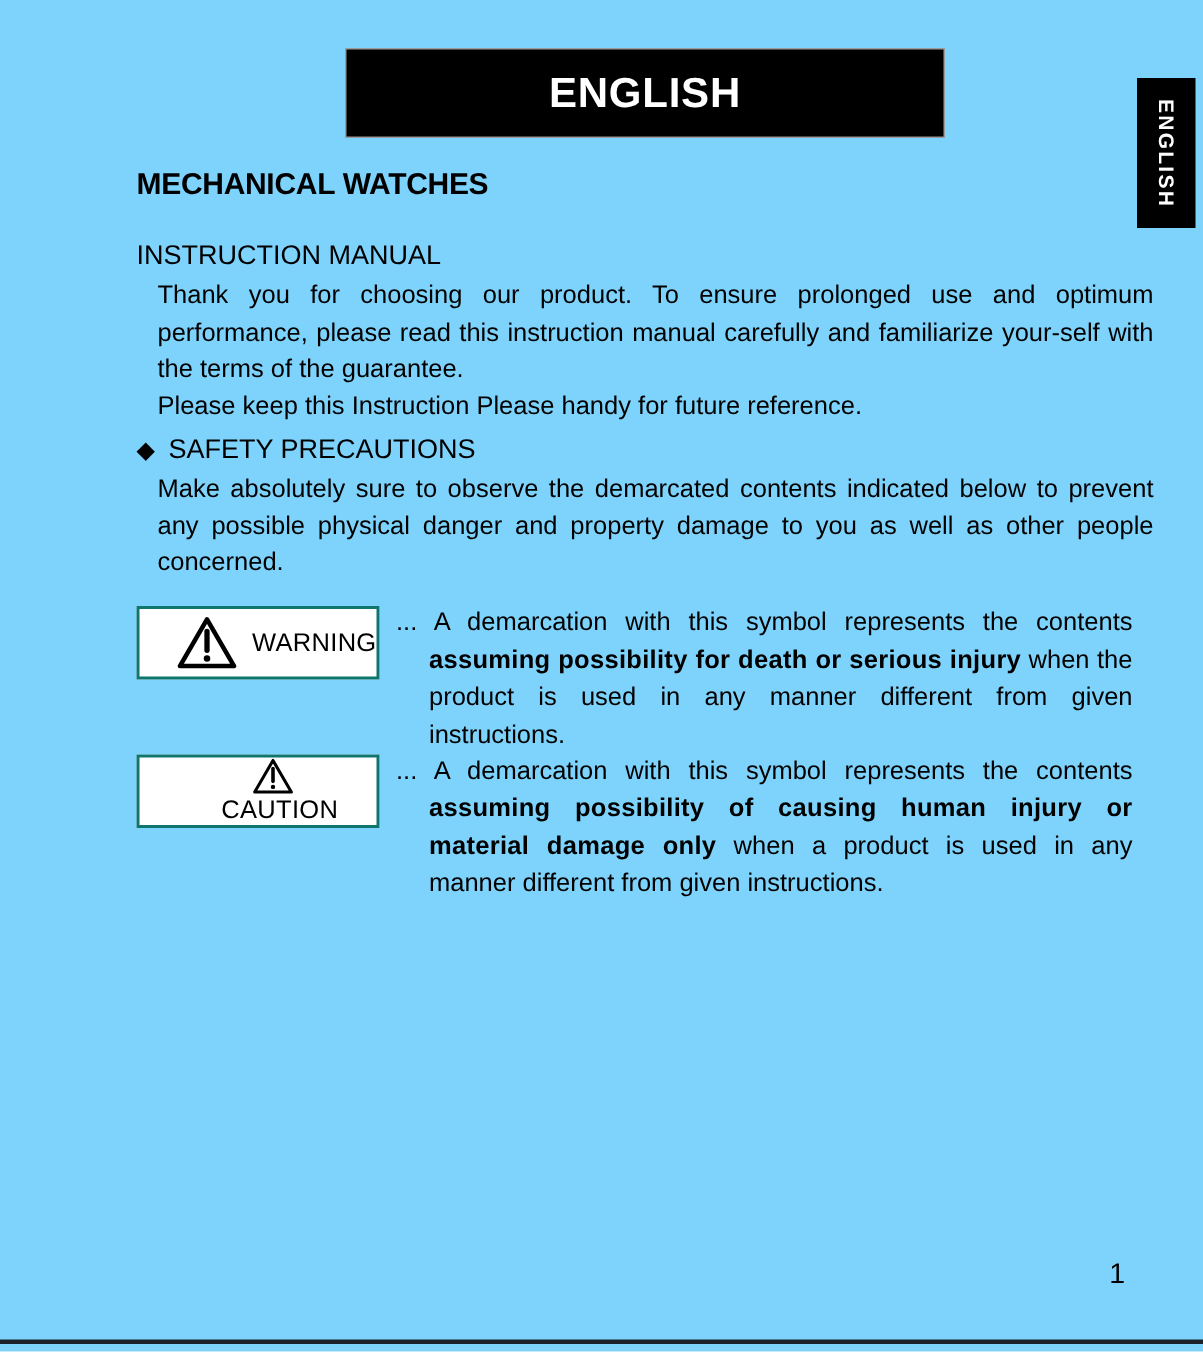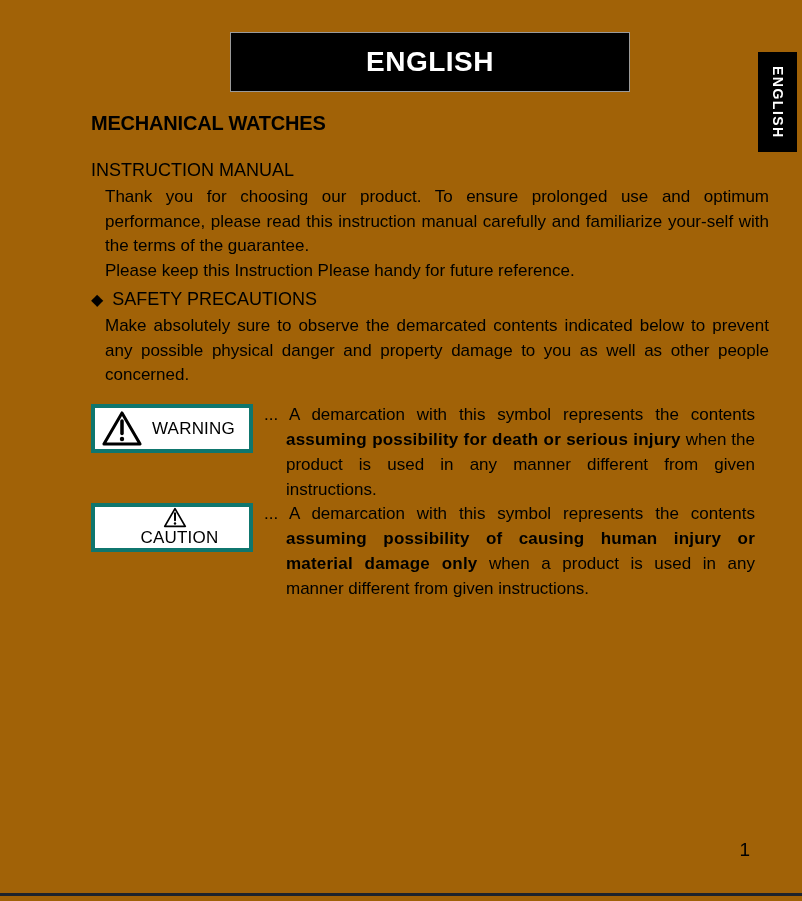--- a/index.html
+++ b/index.html
@@ -5,21 +5,21 @@
   * { margin: 0; padding: 0; box-sizing: border-box; }
   html, body { background: #ffffff; }
   body {
     width: 802px; height: 901px;
     font-family: "Liberation Sans", "DejaVu Sans", sans-serif;
     color: #000;
   }
   .page {
     position: relative;
     width: 802px; height: 901px;
-    background: #a16207;
+    background: #7dd3fc;
     overflow: hidden;
   }
 
   
   .banner {
     position: absolute; left: 230px; top: 32px;
     width: 400px; height: 60px;
     background: #000;
     border: 1px solid #9a9a9a;
     display: flex; align-items: center; justify-content: center;
@@ -62,24 +62,25 @@
   .diamond-bullet {
     font-family: "DejaVu Sans", "Liberation Sans", sans-serif;
     font-size: 16px; margin-right: 9px;
   }
   .safety-para { top: 314px; }
 
   
   .notice-box {
     position: absolute; left: 91px;
     width: 162px; height: 49px;
-    border: 4px solid #0f766e;
+    border: 2px solid #0f766e;
     background: #fff;
     display: flex; align-items: center;
-    padding-left: 6px;
+    padding-left: 20px;
+    justify-content: flex-end;
   }
   .warning-box { top: 404px; }
   .caution-box { top: 503px; flex-direction: column; }
   .notice-box-label {
     font-size: 17px; margin-left: 9px; letter-spacing: 0.2px;
   }
   .tri-icon { display: block; }
 
   .notice-text {
     position: absolute; left: 254px; width: 501px;

